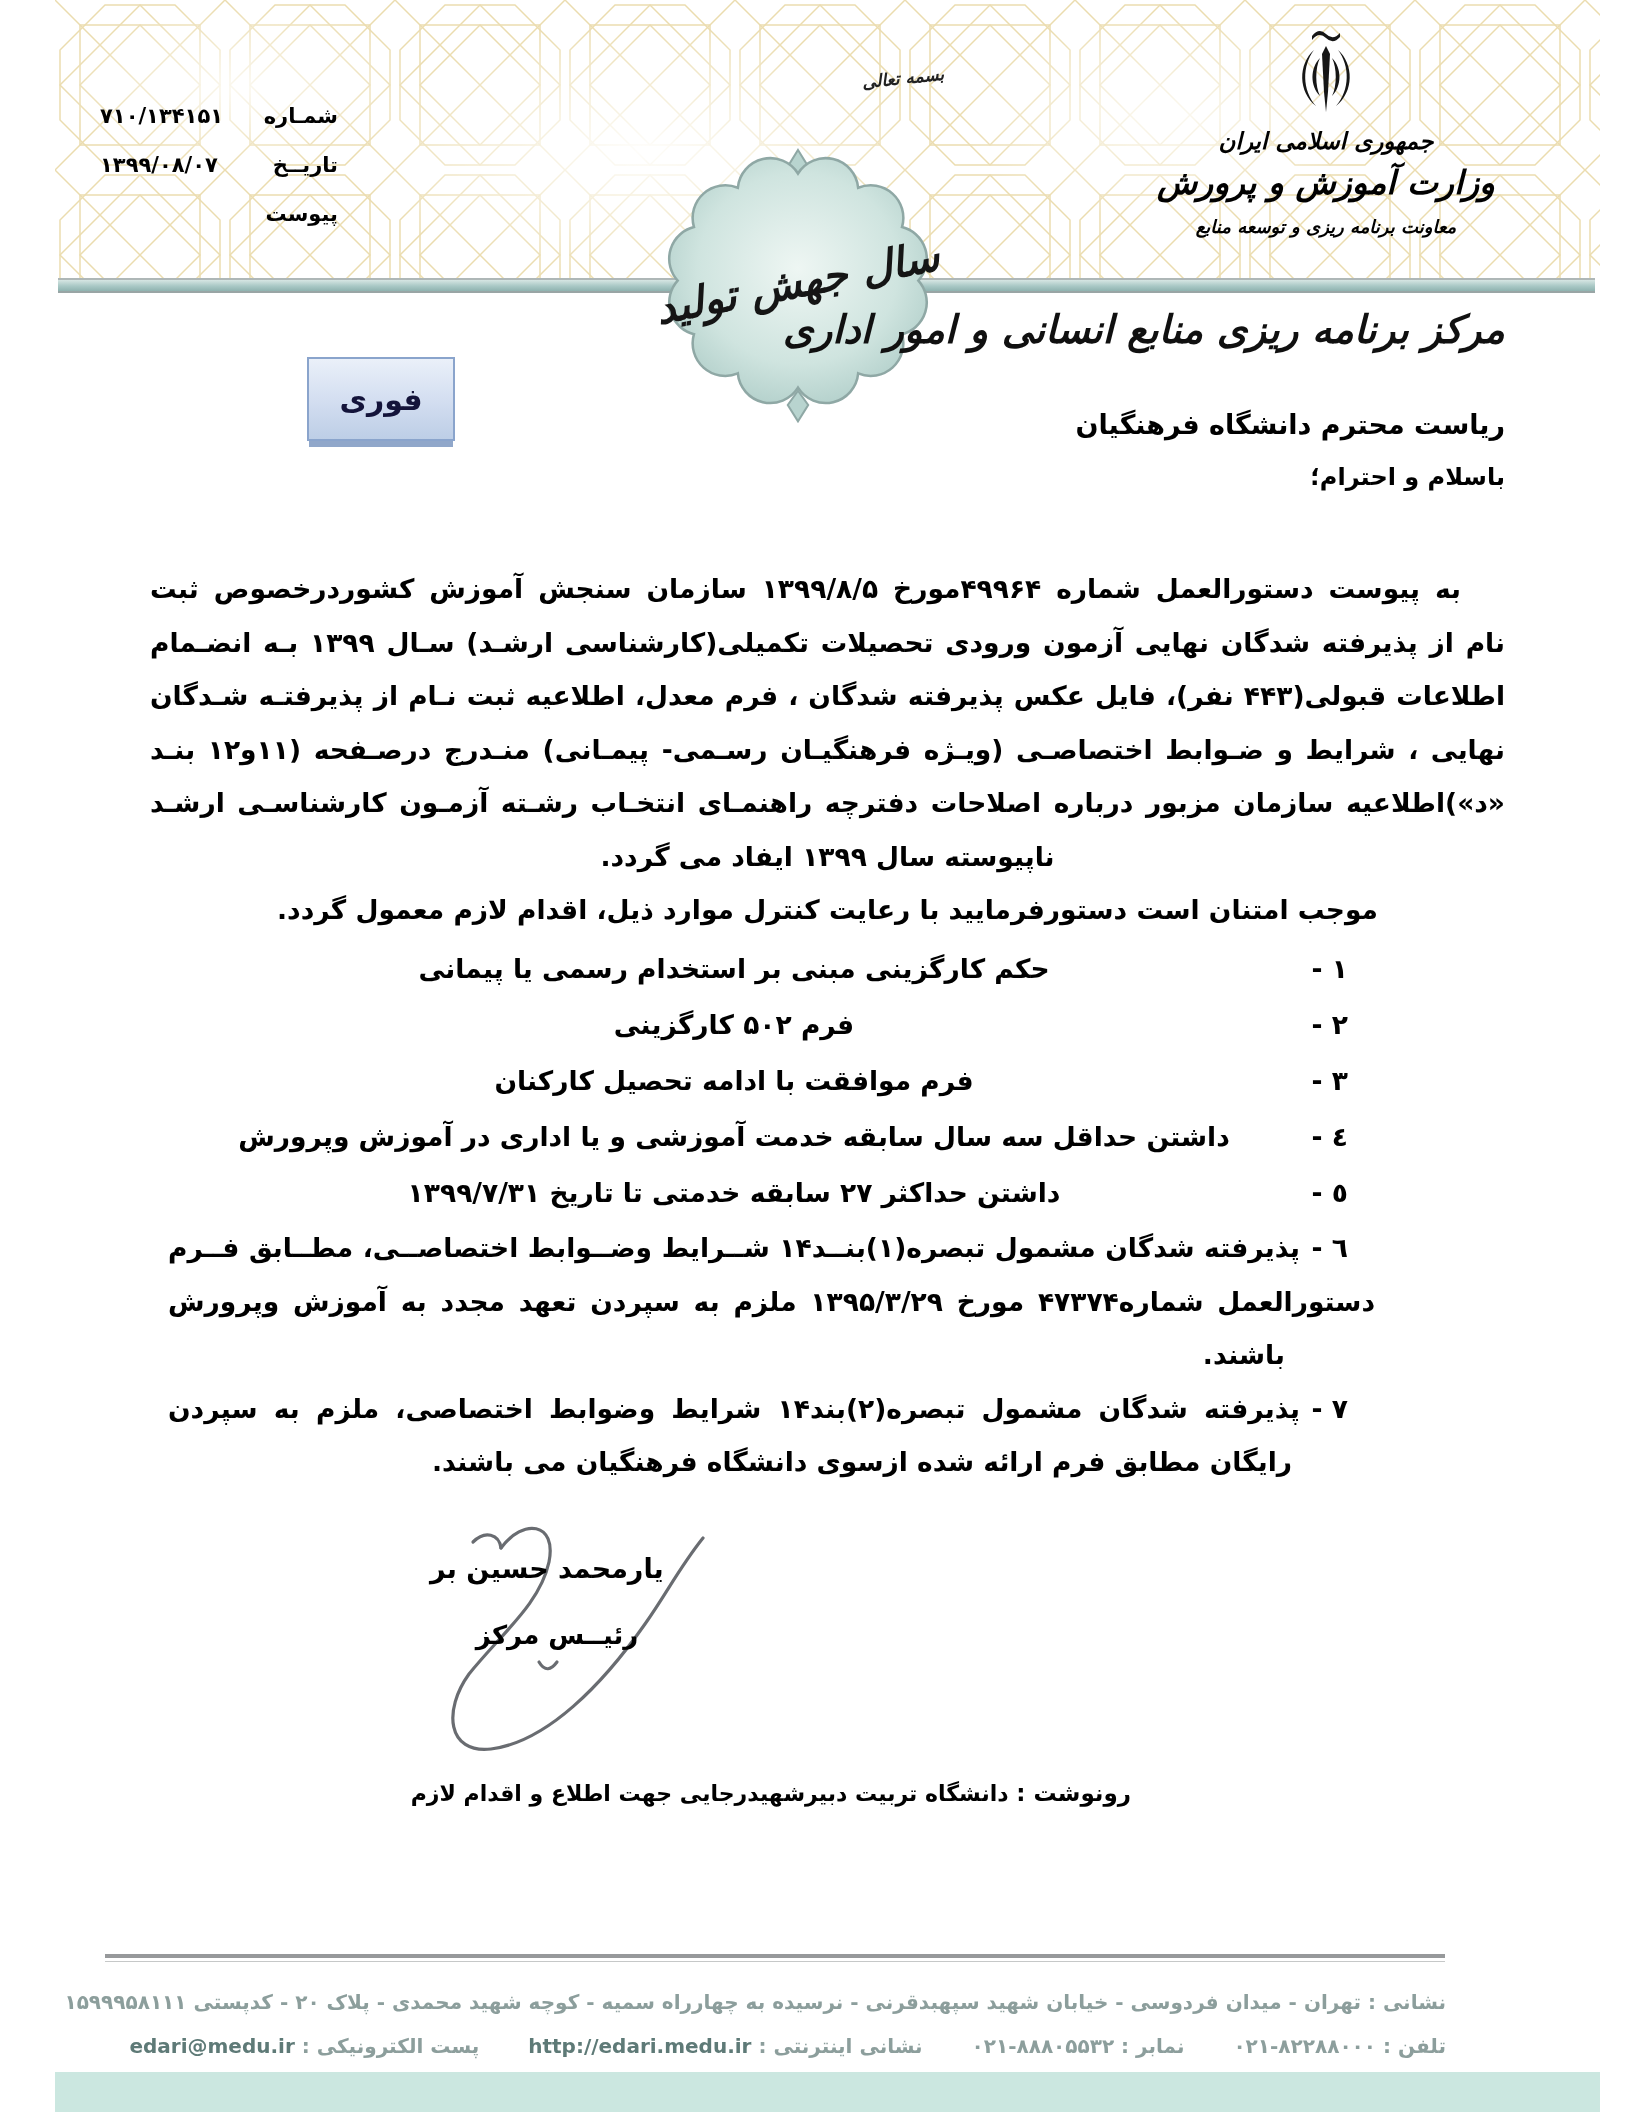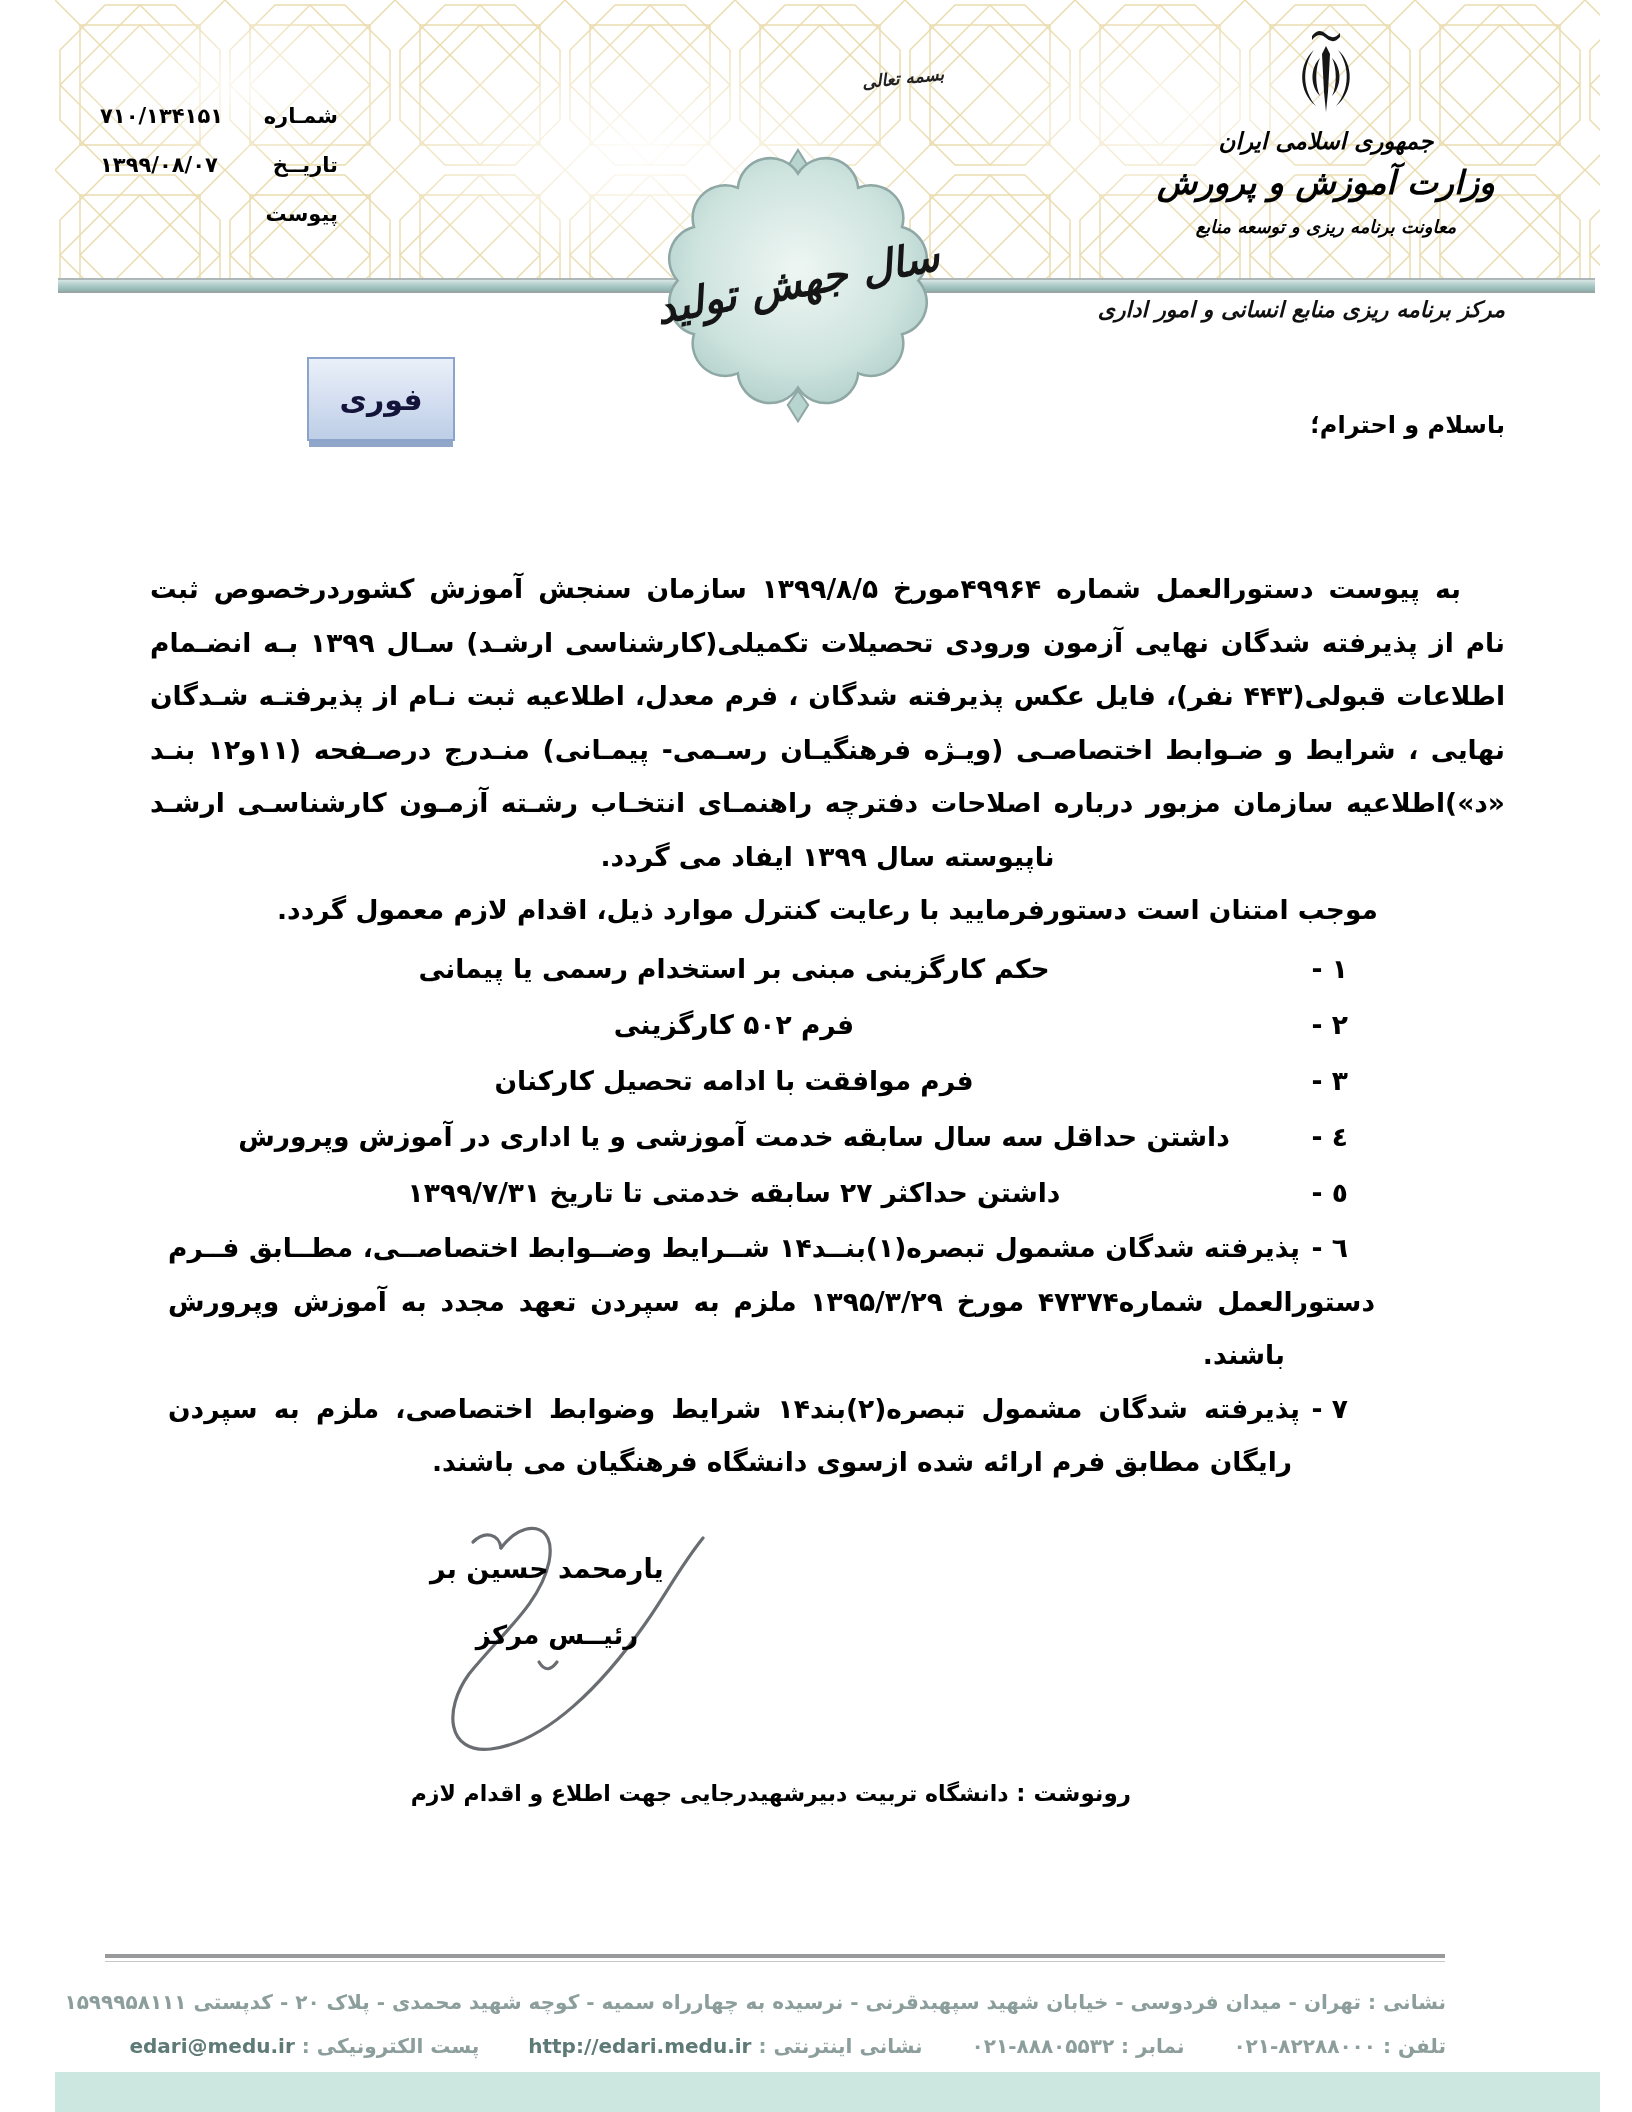--- a/index.html
+++ b/index.html
@@ -46,22 +46,22 @@
     border-top:2px solid #aeb7b7; border-bottom:2px solid #99a5a5;
   }
   .medallion { left:645px; top:148px; width:306px; height:276px; }
   .medallion svg { position:absolute; inset:0; }
   .slogan {
     position:absolute; inset:0; display:flex; align-items:center; justify-content:center;
     font-family:"DejaVu Serif", serif; font-style:italic; font-weight:700; font-size:42px;
     transform:rotate(-11deg); color:#151515; padding-bottom:8px;
   }
   .center-line {
-    right:127px; top:296px;
-    font-family:"DejaVu Serif", serif; font-style:italic; font-weight:700; font-size:22px; color:#101010;
+    right:127px; top:306px;
+    font-family:"DejaVu Serif", serif; font-style:italic; font-weight:700; font-size:39px; color:#101010;
   }
 
   
   .stamp {
     left:307px; top:357px; width:148px; height:84px; box-sizing:border-box;
     display:flex; align-items:center; justify-content:center;
     background:linear-gradient(180deg,#eaf0f9 0%, #d2ddf0 55%, #bdcee6 100%);
     border:2px solid #8aa4cc; box-shadow:0 8px 0 -2px #90a7ca;
     font-size:30px; font-weight:700; color:#14143a;
   }
@@ -196,20 +196,21 @@
     </svg>
     <span class="slogan">سال جهش تولید</span>
   </div>
   <div class="abs center-line">مرکز برنامه ریزی منابع انسانی و امور اداری</div>
 
   <div class="abs stamp">
     <span>فوری</span>
   </div>
 
   <div class="abs recipient">
+    <div class="rec-l2">ریاست محترم دانشگاه فرهنگیان</div>
     <div class="rec-sal">باسلام و احترام؛</div>
   </div>
 
   <div class="abs body">
     <div class="bl jst indent">به پیوست دستورالعمل شماره ۴۹۹۶۴مورخ ۱۳۹۹/۸/۵ سازمان سنجش آموزش کشوردرخصوص ثبت</div>
     <div class="bl jst">نام از پذیرفته شدگان نهایی آزمون ورودی تحصیلات تکمیلی(کارشناسی ارشـد) سـال ۱۳۹۹ بـه انضـمام</div>
     <div class="bl jst">اطلاعات قبولی(۴۴۳ نفر)، فایل عکس پذیرفته شدگان ، فرم معدل، اطلاعیه ثبت نـام از پذیرفتـه شـدگان</div>
     <div class="bl jst">نهایی ، شرایط و ضـوابط اختصاصـی (ویـژه فرهنگیـان رسـمی- پیمـانی) منـدرج درصـفحه (۱۱و۱۲ بنـد</div>
     <div class="bl jst">«د»)اطلاعیه سازمان مزبور درباره اصلاحات دفترچه راهنمـای انتخـاب رشـته آزمـون کارشناسـی ارشـد</div>
     <div class="bl rt">ناپیوسته سال ۱۳۹۹ ایفاد می گردد.</div>

